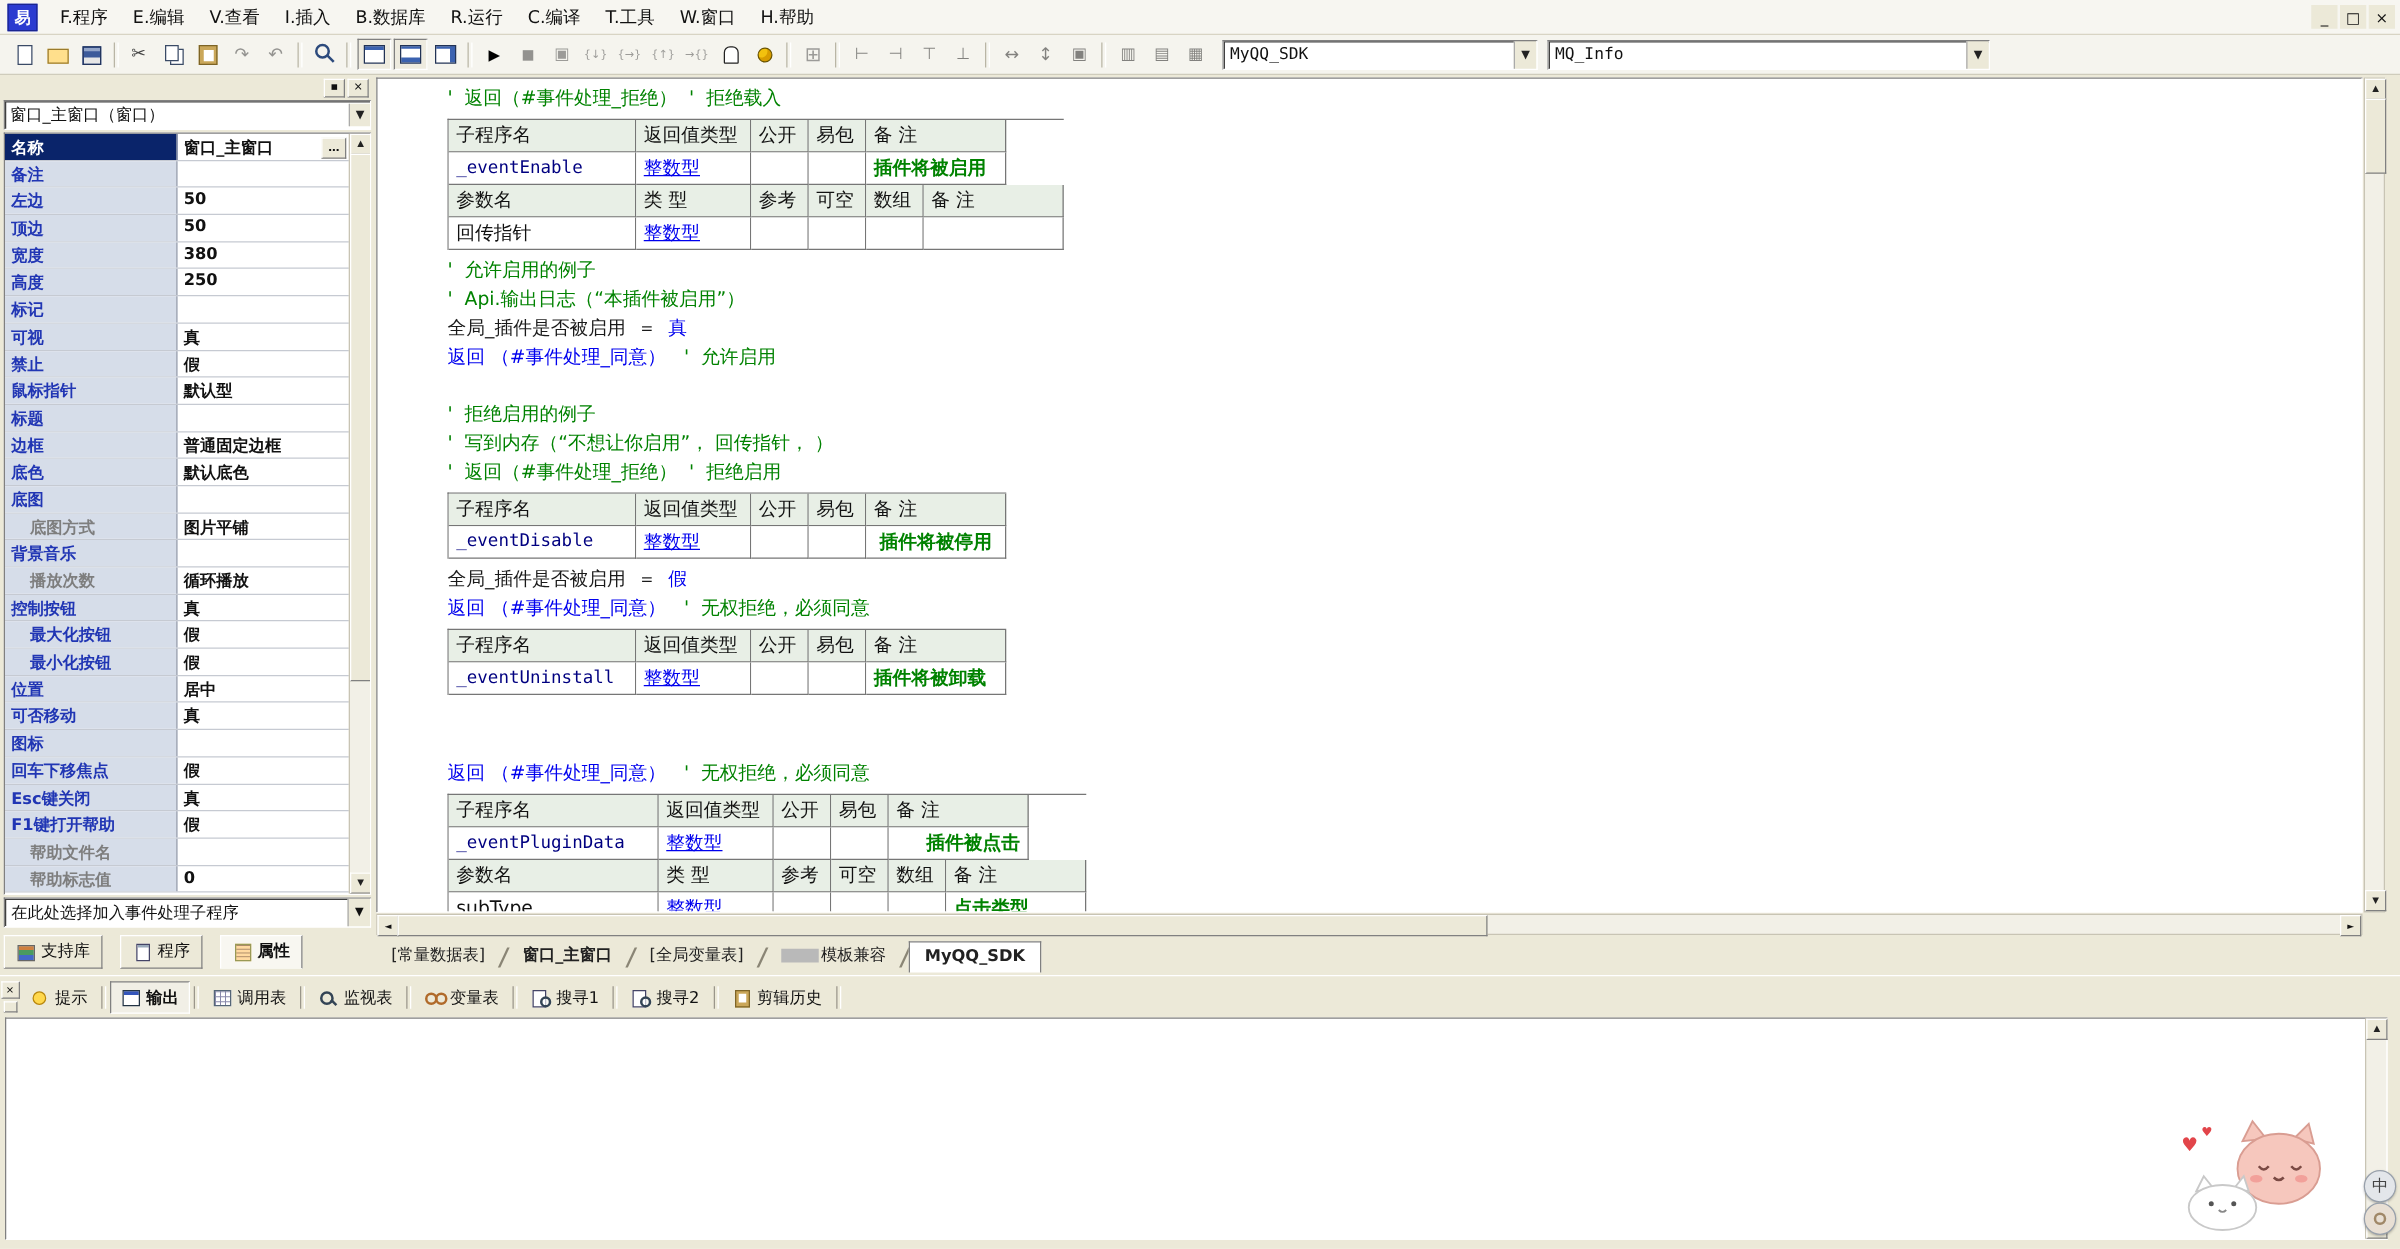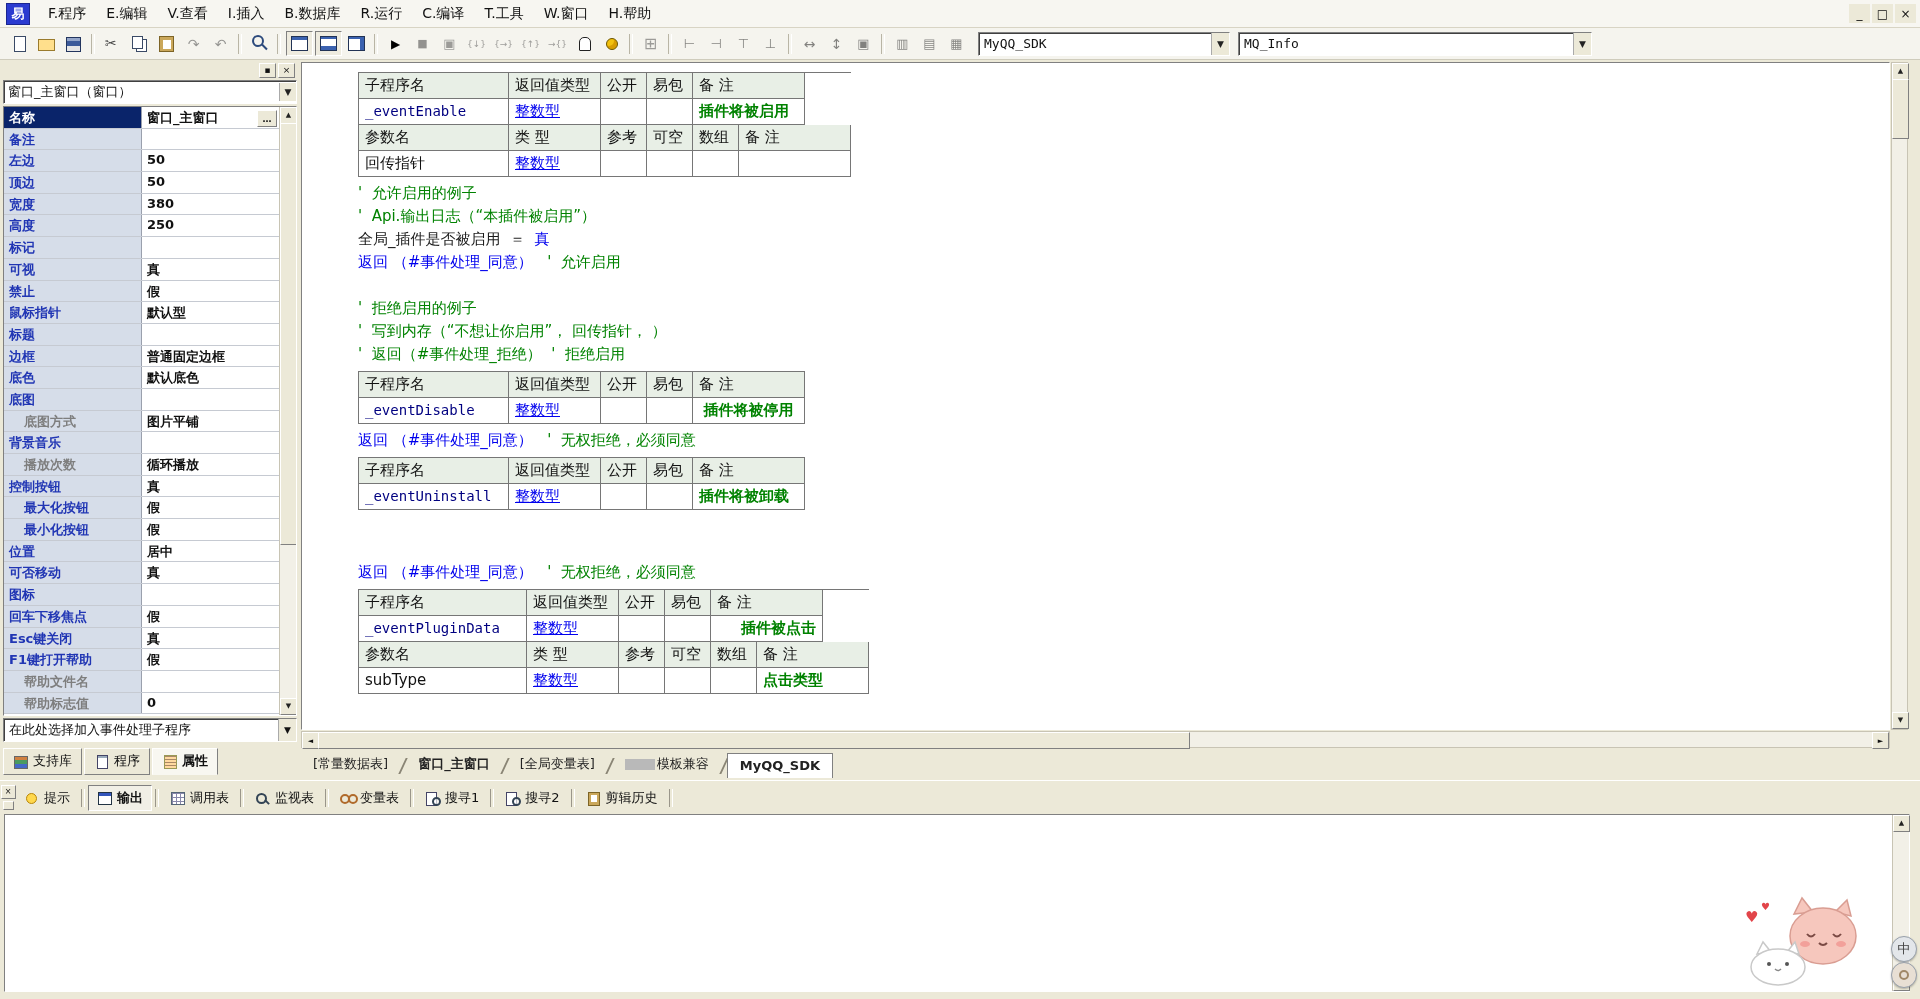--- a/index.html
+++ b/index.html
@@ -93,21 +93,21 @@
             font-size:9px;display:flex;align-items:center;justify-content:center;}
   .vscroll{position:absolute;right:0;top:0;bottom:0;width:16px;background:#f2f0e7;border-left:1px solid #c8c4b4;}
   .sb-btn{position:absolute;left:0;width:15px;height:15px;background:#ece9d8;border:1px solid;
           border-color:#fff #808080 #808080 #fff;display:flex;align-items:center;justify-content:center;
           font-size:7px;color:#222;line-height:1;}
   .sb-up{top:0;} .sb-down{bottom:0;}
   .sb-thumb{position:absolute;left:0;width:15px;background:#ece9d8;border:1px solid;border-color:#fff #808080 #808080 #fff;}
   #lp-event{height:22px;margin-top:2px;display:flex;background:#fff;border:1px solid;border-color:#808080 #fff #fff #808080;
             box-shadow:inset 1px 1px 0 #404040;align-items:center;}
   #lp-event .cv{flex:1;padding:0 5px;font-size:13px;white-space:nowrap;overflow:hidden;}
-  #lp-tabs{display:flex;margin-top:6px;gap:2px;}
+  #lp-tabs{display:flex;margin-top:6px;gap:14px;}
   .ltab{display:flex;align-items:center;gap:5px;padding:3px 9px 4px;background:#ece9d8;border:1px solid;
         border-color:#fff #808080 #808080 #fff;font-size:13px;white-space:nowrap;}
   .ltab.active{background:#f8f7f1;font-weight:bold;border-bottom-color:#f8f7f1;}
   .lt-ic{width:15px;height:13px;position:relative;flex:none;}
   .lt-ic::before{content:"";position:absolute;}
   .ic-books::before{left:1px;top:1px;width:12px;height:11px;background:linear-gradient(#d08040 0 3px,#4a9a60 3px 7px,#4468c8 7px 11px);border:1px solid #666;}
   .ic-progdoc::before{left:3px;top:0;width:9px;height:12px;background:#fff;border:1px solid #446;box-shadow:inset 0 2px 0 #9ab;}
   .ic-propsheet::before{left:2px;top:0;width:11px;height:12px;background:#ffd9a0;border:1px solid #995;
         background-image:linear-gradient(#a86 1px,transparent 1px);background-size:100% 3px;}
 
@@ -466,21 +466,21 @@
       </div>
       <div class="ltab active">
         <span class="lt-ic ic-propsheet"></span>
         <span>属性</span>
       </div>
     </div>
 </div>
 <div id="vsplit"></div>
 
 <div id="editor">
-  <div id="editor-inner"><div class="ctable"><div class="crow">
+  <div id="editor-inner"><div class="cl"><span class="s-g">'  返回（#事件处理_拒绝）  '  拒绝载入</span></div><div class="ctable"><div class="crow">
           <div class="ccell c-h" style="width: 150px;">子程序名</div>
           <div class="ccell c-h" style="width: 92px;">返回值类型</div>
           <div class="ccell c-h" style="width: 46px;">公开</div>
           <div class="ccell c-h" style="width: 46px;">易包</div>
           <div class="ccell c-h" style="width: 112px;">备 注</div>
         </div><div class="crow">
           <div class="ccell c-n" style="width: 150px;">_eventEnable</div>
           <div class="ccell c-l" style="width: 92px;">整数型</div>
           <div class="ccell c-p" style="width: 46px;"></div>
           <div class="ccell c-p" style="width: 46px;"></div>
@@ -504,21 +504,21 @@
           <div class="ccell c-h" style="width: 92px;">返回值类型</div>
           <div class="ccell c-h" style="width: 46px;">公开</div>
           <div class="ccell c-h" style="width: 46px;">易包</div>
           <div class="ccell c-h" style="width: 112px;">备 注</div>
         </div><div class="crow">
           <div class="ccell c-n" style="width: 150px;">_eventDisable</div>
           <div class="ccell c-l" style="width: 92px;">整数型</div>
           <div class="ccell c-p" style="width: 46px;"></div>
           <div class="ccell c-p" style="width: 46px;"></div>
           <div class="ccell c-r" style="width: 112px; text-align: center;">插件将被停用</div>
-        </div></div><div class="cl"><span class="s-b">返回 （#事件处理_同意）</span><span class="s-g">   '  无权拒绝，必须同意</span></div><div class="ctable"><div class="crow">
+        </div></div><div class="cl"><span class="s-k">全局_插件是否被启用  ＝  </span><span class="s-b">假</span></div><div class="cl"><span class="s-b">返回 （#事件处理_同意）</span><span class="s-g">   '  无权拒绝，必须同意</span></div><div class="ctable"><div class="crow">
           <div class="ccell c-h" style="width: 150px;">子程序名</div>
           <div class="ccell c-h" style="width: 92px;">返回值类型</div>
           <div class="ccell c-h" style="width: 46px;">公开</div>
           <div class="ccell c-h" style="width: 46px;">易包</div>
           <div class="ccell c-h" style="width: 112px;">备 注</div>
         </div><div class="crow">
           <div class="ccell c-n" style="width: 150px;">_eventUninstall</div>
           <div class="ccell c-l" style="width: 92px;">整数型</div>
           <div class="ccell c-p" style="width: 46px;"></div>
           <div class="ccell c-p" style="width: 46px;"></div>

